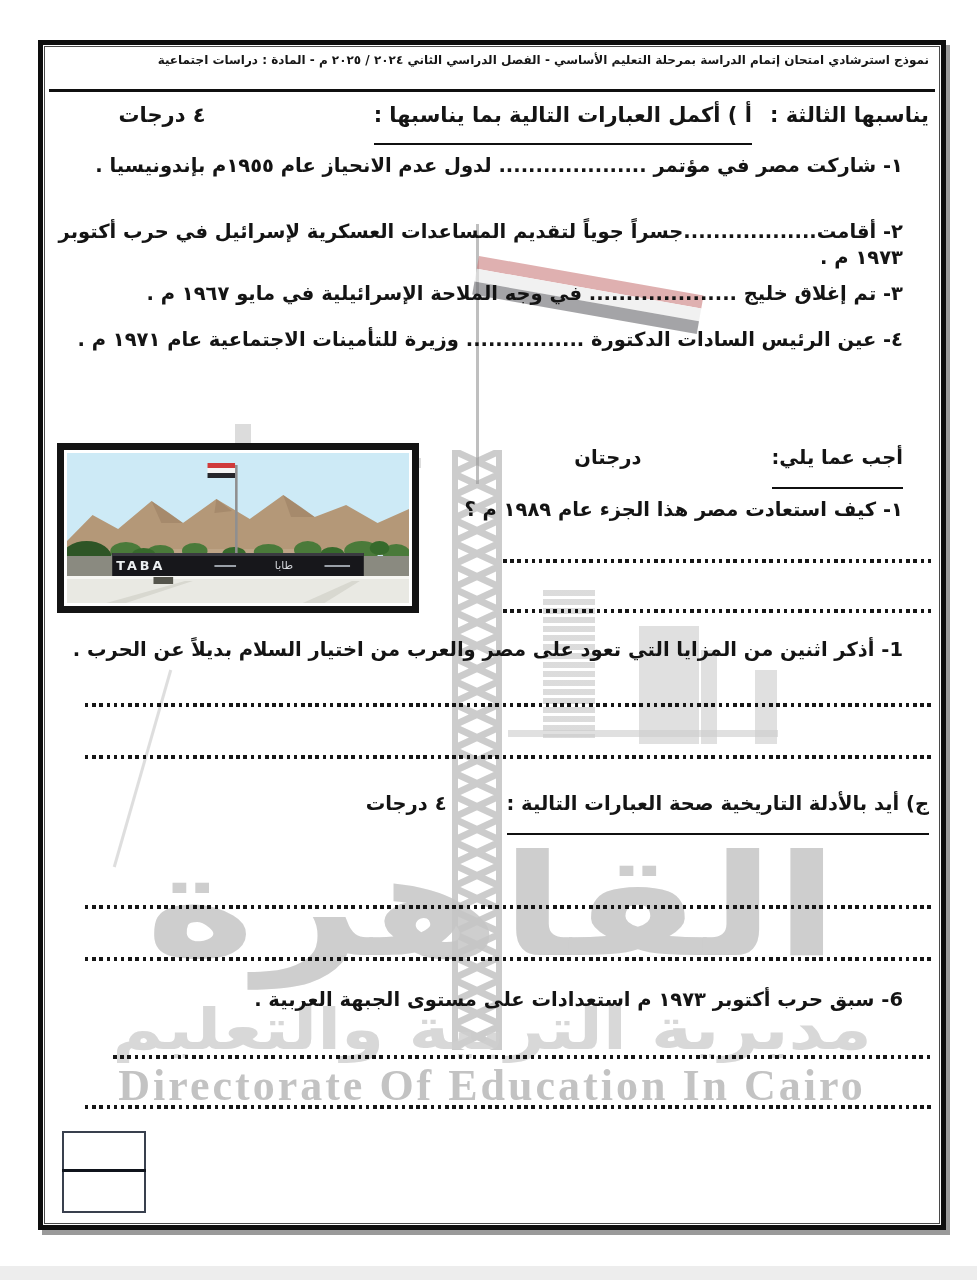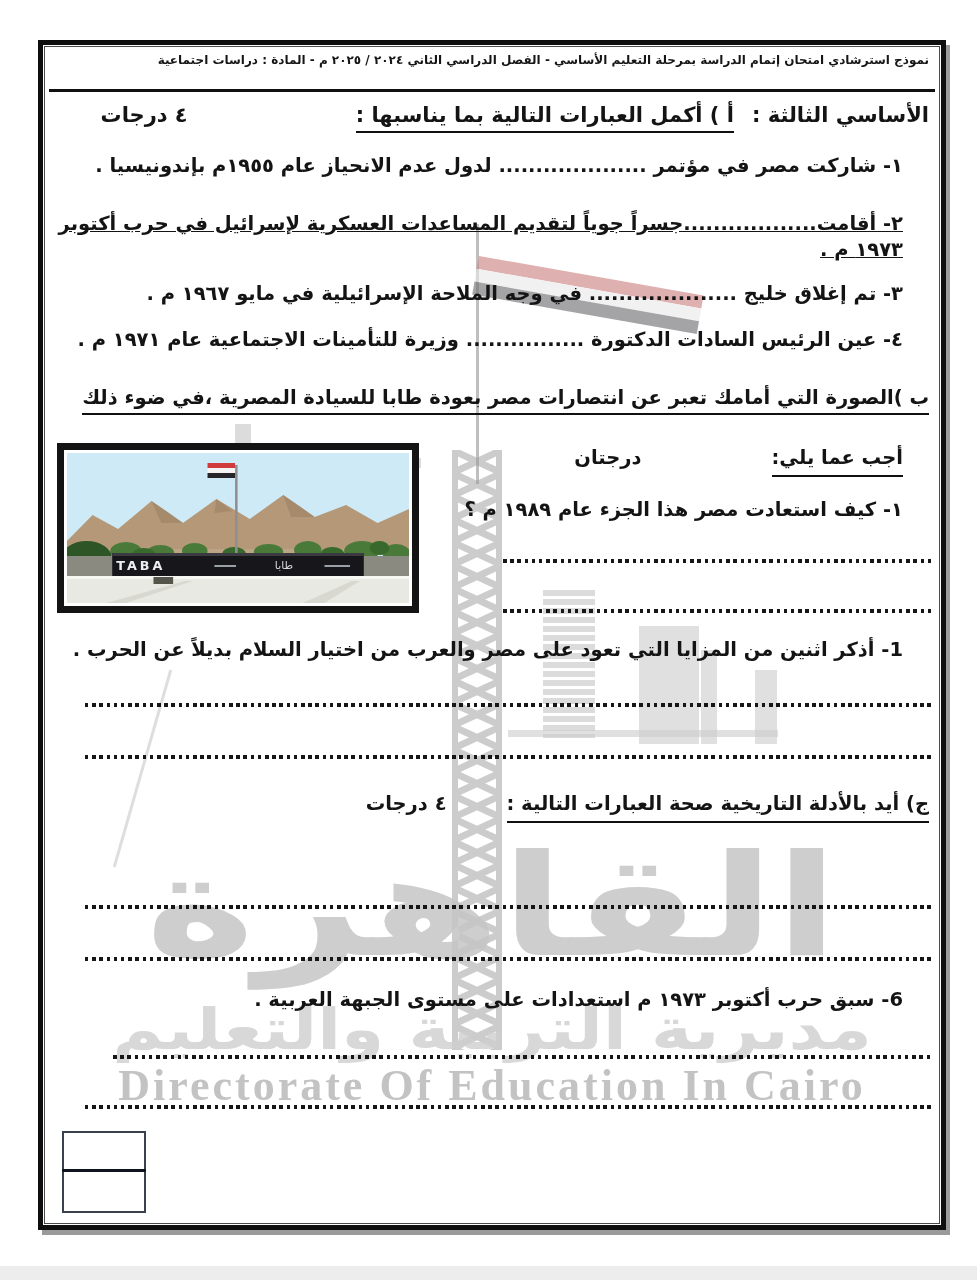--- a/index.html
+++ b/index.html
@@ -25,21 +25,21 @@
     font-size:12px;font-weight:700;color:#161616;white-space:nowrap;
   }
   .hdr-rule{position:absolute;top:44px;left:6px;right:6px;height:3px;background:#101010;}
 
   .row{position:absolute;left:8px;right:8px;direction:rtl;text-align:right;
        font-weight:700;color:#141414;}
   .t20{font-size:19.5px;line-height:1.35;}
   .t22{font-size:21px;}
   .pad-q{padding-right:30px;}
   .pad-t{padding-right:4px;}
-  .u{border-bottom:2.5px solid #101010;padding-bottom:4px;}
+  .u{border-bottom:2.5px solid #101010;padding-bottom:16px;}
   .flexline{display:flex;align-items:baseline;}
 
   
   .dots{
     position:absolute;height:4px;
     background-image:repeating-linear-gradient(90deg,#161616 0 3.5px,transparent 3.5px 7.2px);
   }
   .dots-half{left:460px;width:430px;}
   .dots-full{left:42px;width:848px;}
 
@@ -125,33 +125,30 @@
 
   <div class="content">
 
     <div class="hdr">
       <span>نموذج استرشادي امتحان إتمام الدراسة بمرحلة التعليم الأساسي - الفصل الدراسي الثاني ٢٠٢٤ / ٢٠٢٥ م  -  المادة : دراسات اجتماعية</span>
 
     </div>
     <div class="hdr-rule"></div>
 
     <div class="row t22 flexline pad-t" style="top:58px;gap:18px;">
-      <span>الأساسي الثالثة :</span>
+      <span>يناسبها الثالثة :</span>
       <span class="u">أ ) أكمل العبارات التالية بما يناسبها :</span>
       <span style="margin-right:150px;">٤ درجات</span>
     </div>
 
     <div class="row t20 pad-q" style="top:108px;">١- شاركت مصر في مؤتمر .................... لدول عدم الانحياز عام ١٩٥٥م بإندونيسيا .</div>
-    <div class="row t20 pad-q" style="top:166px;text-decoration:underline;">٢- أقامت..................جسراً جوياً لتقديم المساعدات العسكرية لإسرائيل في حرب أكتوبر ١٩٧٣ م .</div>
+    <div class="row t20 pad-q" style="top:174px;">٢- أقامت..................جسراً جوياً لتقديم المساعدات العسكرية لإسرائيل في حرب أكتوبر ١٩٧٣ م .</div>
     <div class="row t20 pad-q" style="top:236px;">٣- تم إغلاق خليج .................... في وجه الملاحة الإسرائيلية في مايو ١٩٦٧ م .</div>
     <div class="row t20 pad-q" style="top:282px;">٤- عين الرئيس السادات الدكتورة ................ وزيرة للتأمينات الاجتماعية عام ١٩٧١ م .</div>
 
-    <div class="row t20 pad-t" style="top:340px;">
-      <span class="u">ب )الصورة التي أمامك تعبر عن انتصارات مصر بعودة طابا للسيادة المصرية ،في ضوء ذلك</span>
-    </div>
 
     <div class="photo">
       <svg viewBox="0 0 348 150" preserveAspectRatio="none">
         <rect x="0" y="0" width="348" height="150" fill="#cdeaf6"></rect>
         <path d="M0,88 L26,62 L52,76 L86,48 L118,70 L152,46 L186,66 L220,42 L252,64 L284,52 L316,70 L348,56 L348,102 L0,102 Z" fill="#b49878"></path>
         <path d="M86,48 L104,60 L118,70 L96,70 Z M220,42 L238,54 L252,64 L228,64 Z M152,46 L168,58 L150,60 Z" fill="#9d8164" opacity="0.6"></path>
         <path d="M0,102 L348,102 L348,96 L0,96 Z" fill="#c2a98c" opacity="0.7"></path>
 
         <g fill="#4a7a3a">
           <ellipse cx="60" cy="98" rx="16" ry="9"></ellipse>

